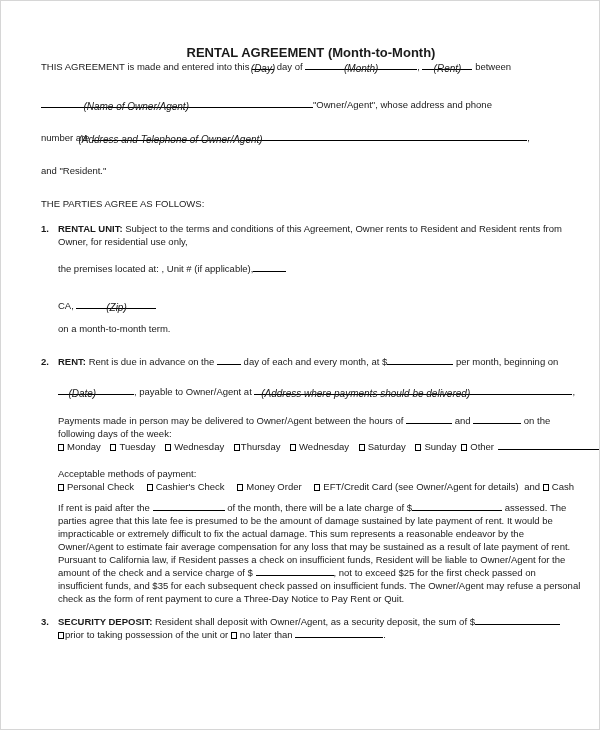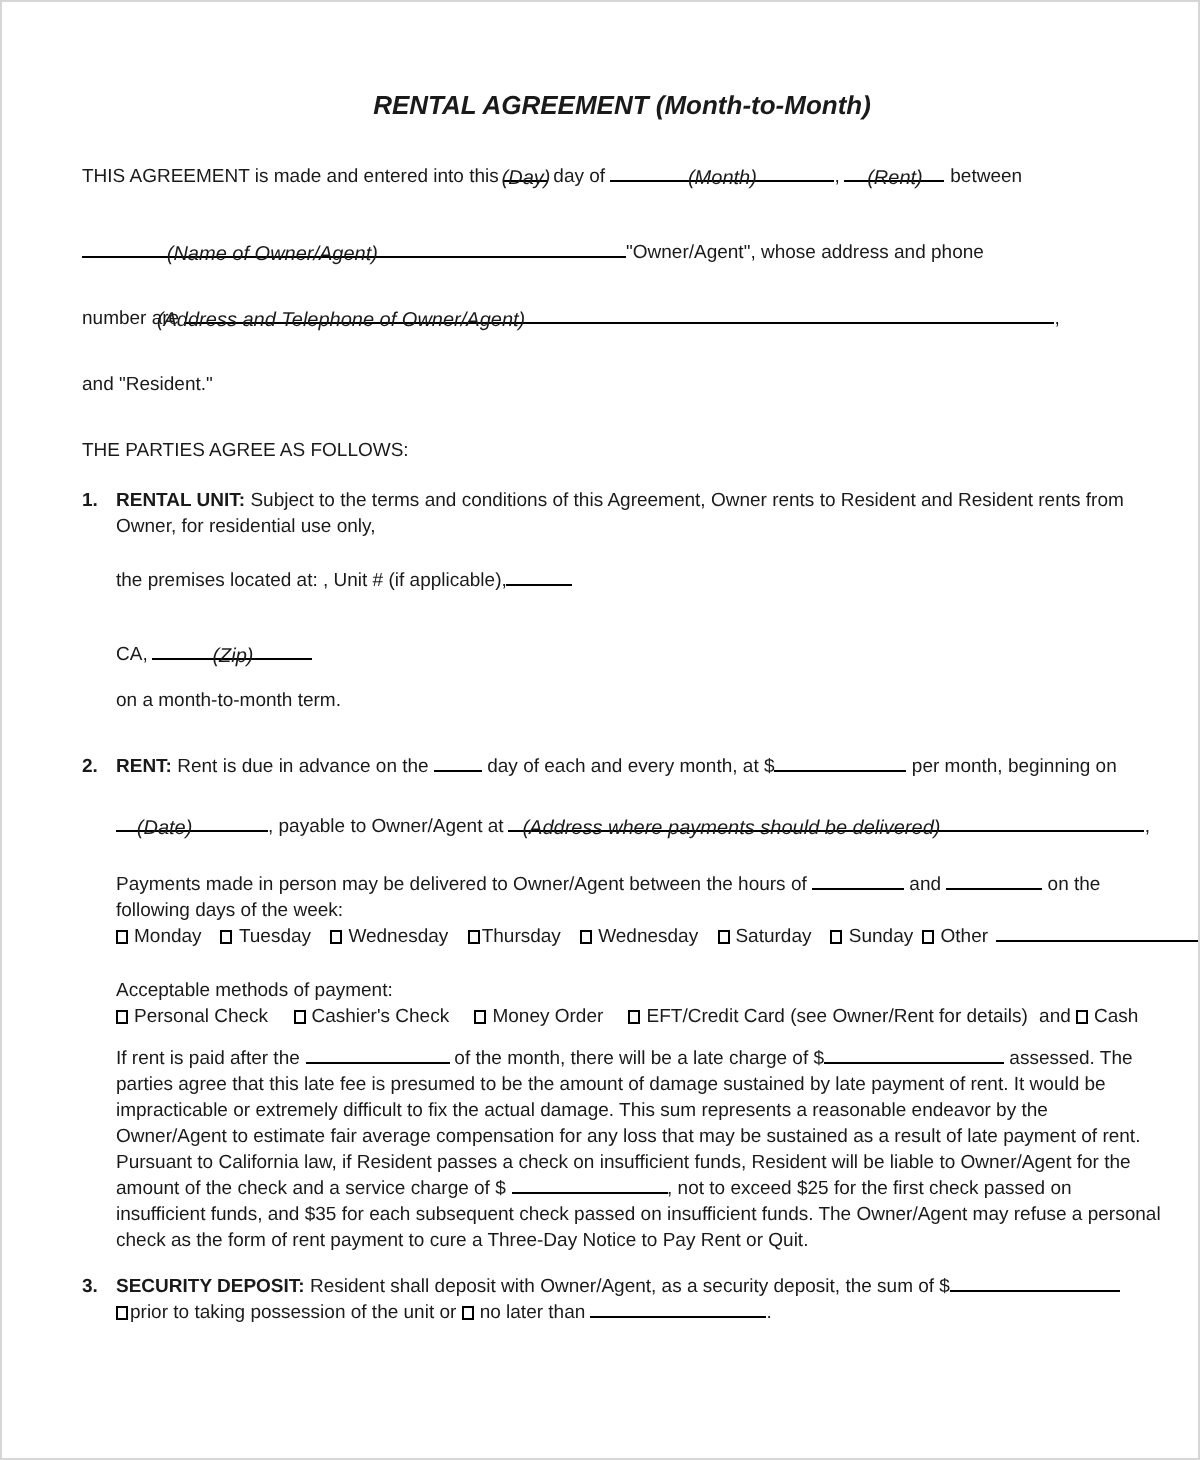--- a/index.html
+++ b/index.html
@@ -12,21 +12,21 @@
   .page {
     width:600px; height:730px;
     border:1px solid #d6d6d6;
     background:#fff;
     padding:0 18px 0 40px;
     overflow:hidden;
   }
   .title {
     margin:44px 0 0 0;
     font-size:13px; font-weight:bold;
-    text-align:center; letter-spacing:0;font-style:italic;
+    text-align:center; letter-spacing:0;
   }
   p { margin:0; font-size:9.5px; line-height:13px; }
   .line { white-space:nowrap; }
   b { font-weight:bold; }
   
   .blank {
     display:inline-block;
     border-bottom:1px solid #000;
     height:8px;
     position:relative;
@@ -45,21 +45,21 @@
   }
   .cb.tight { margin-right:1px; }
   .di { margin-right:7px; white-space:nowrap; }
   .mi { margin-right:10px; white-space:nowrap; }
   
   .item { display:flex; }
   .inum { flex:none; width:17px; font-weight:bold; font-size:9.5px; line-height:13px; }
   .ibody { flex:1; min-width:0; }
   .para { white-space:normal; }
   
-  .mt22 { margin-top:22px; }
+  .mt22 { }
   .mb25 { margin-bottom:25px; }
   .mb20 { margin-bottom:20px; }
   .mb14 { margin-bottom:14px; }
   .mb12 { margin-bottom:12px; }
   .mb24 { margin-bottom:24px; }
   .mb10 { margin-bottom:10px; }
   .mb17 { margin-bottom:17px; }
   .mb16 { margin-bottom:16px; }
   .mb8  { margin-bottom:8px; }
 </style>
@@ -148,21 +148,21 @@
         <span class="di"><span class="cb"></span><span>Saturday</span></span>
         <span class="di" style="margin-right:2px"><span class="cb"></span><span>Sunday</span></span>
         <span class="di" style="margin-right:4px"><span class="cb"></span><span>Other</span></span><span class="blank" style="width:130px"></span>
       </p>
 
       <p class="line">Acceptable methods of payment:</p>
       <p class="line mb8">
         <span class="mi"><span class="cb"></span><span>Personal Check</span></span>
         <span class="mi"><span class="cb"></span><span>Cashier's Check</span></span>
         <span class="mi"><span class="cb"></span><span>Money Order</span></span>
-        <span class="mi" style="margin-right:3px"><span class="cb"></span><span>EFT/Credit Card (see Owner/Rent for details)</span></span>
+        <span class="mi" style="margin-right:3px"><span class="cb"></span><span>EFT/Credit Card (see Owner/Agent for details)</span></span>
         <span>and</span>
         <span class="mi"><span class="cb"></span><span>Cash</span></span>
       </p>
 
       <p class="para mb10">
         <span>If rent is paid after the</span>
         <span class="blank" style="width:72px"></span>
         <span>of the month, there will be a late charge of $</span><span class="blank" style="width:90px"></span>
         <span>assessed. The parties agree that this late fee is presumed to be the amount of damage sustained by late payment of rent.  It would be impracticable or extremely difficult to fix the actual damage.  This sum represents a reasonable endeavor by the Owner/Agent to estimate fair average compensation for any loss that may be sustained as a result of late payment of rent. Pursuant to California law, if Resident passes a check on insufficient funds, Resident will be liable to Owner/Agent for the amount of the check and a service charge of $</span>
         <span class="blank" style="width:78px"></span><span>, not to exceed $25 for the first check passed on insufficient funds, and $35 for each subsequent check passed on insufficient funds.  The Owner/Agent may refuse a personal check as the form of rent payment to cure a Three-Day Notice to Pay Rent or Quit.</span>

